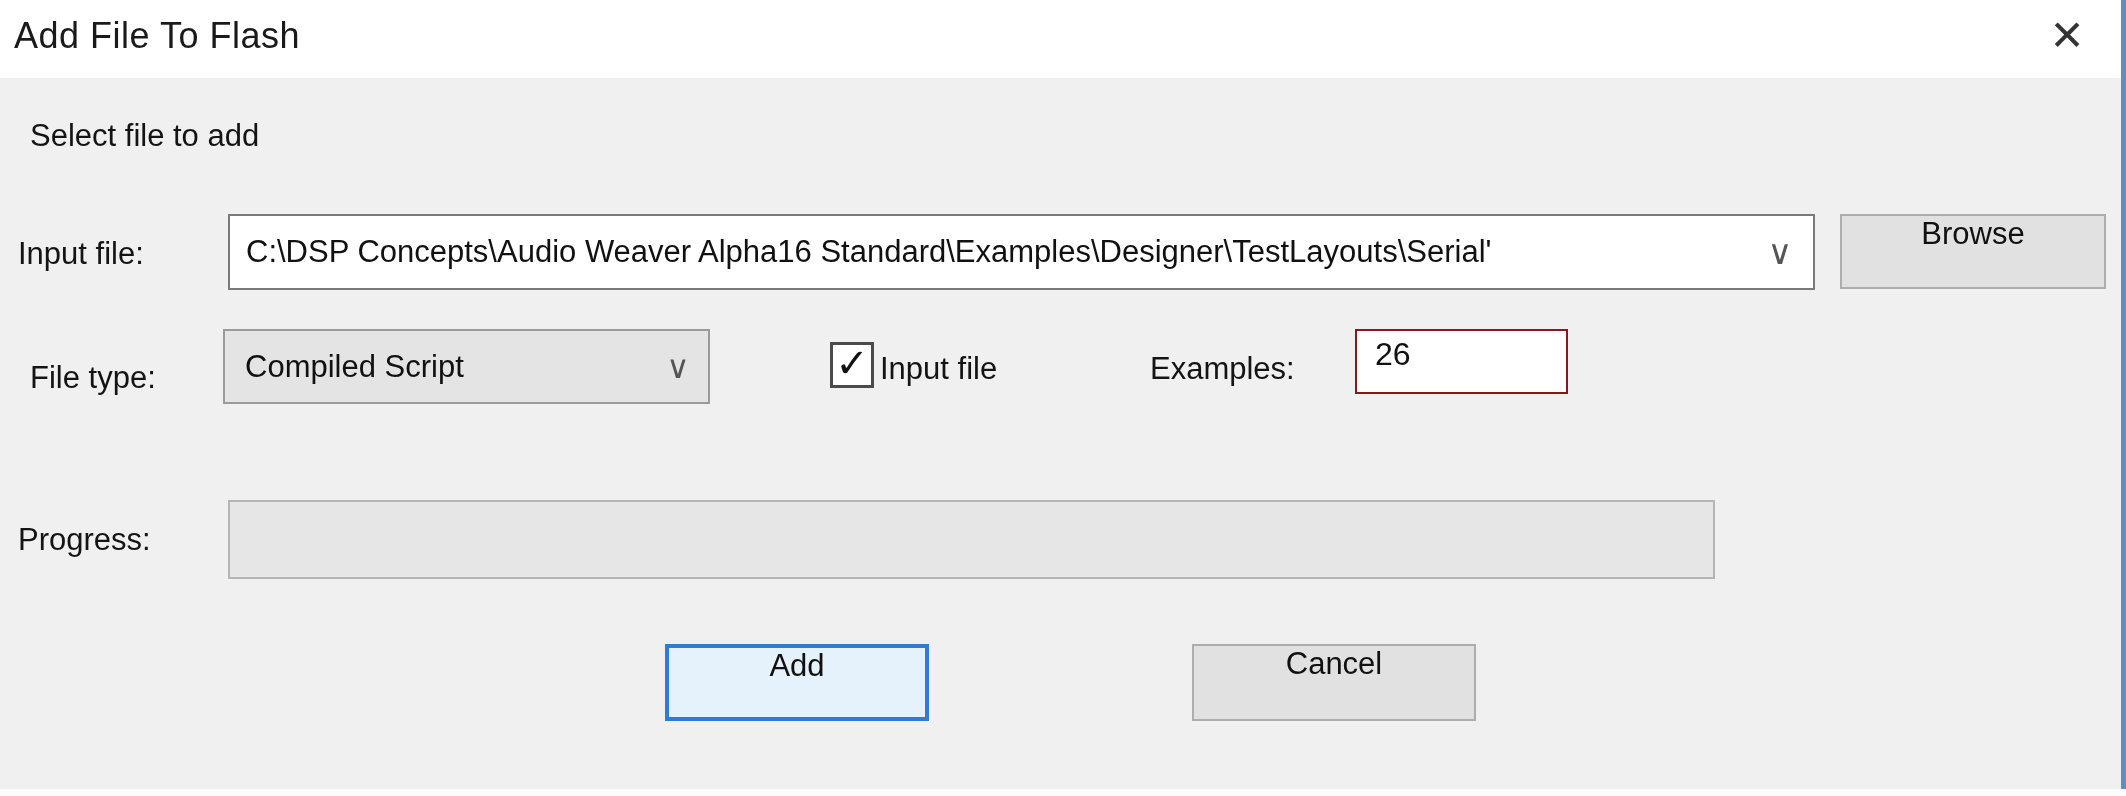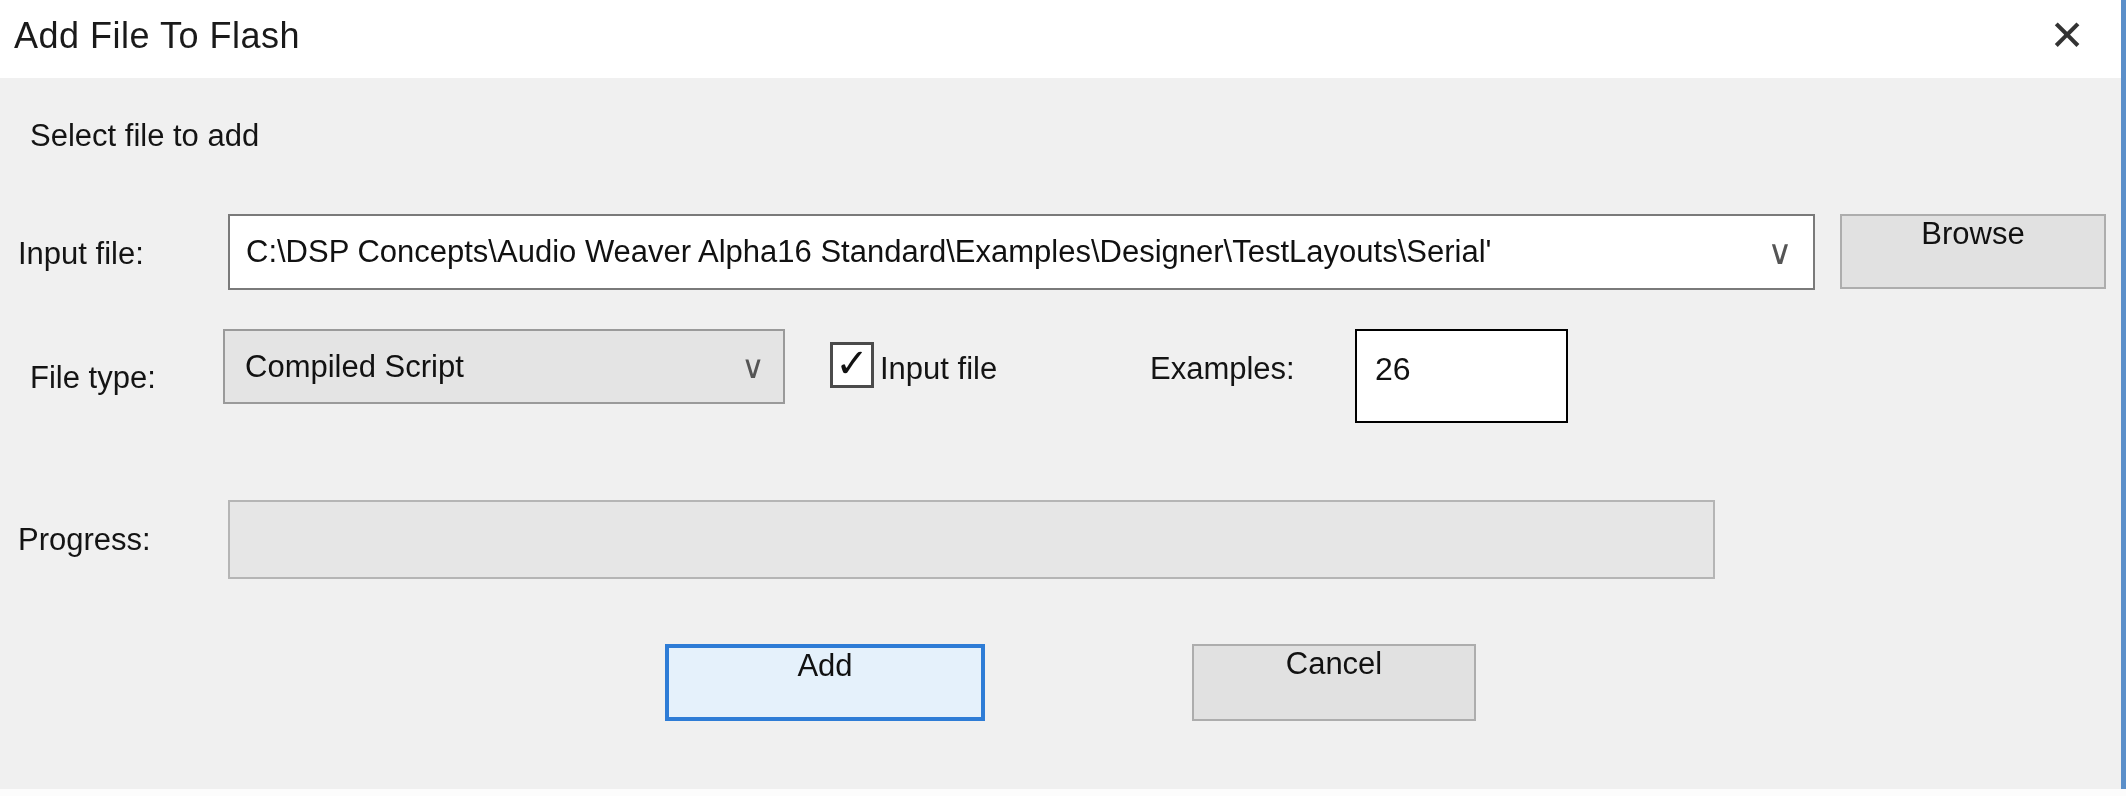--- a/index.html
+++ b/index.html
@@ -35,41 +35,41 @@
     flex:1;height:100%;border:none;outline:none;background:transparent;
     font-family:inherit;font-size:31px;color:#111;padding:0 0 0 16px;margin:0;
   }
   .combo .chev{width:66px;text-align:center;font-size:34px;color:#555;user-select:none;cursor:default;}
 
   .btn{
     position:absolute;box-sizing:border-box;display:flex;align-items:flex-start;justify-content:center;
     font-size:31px;color:#111;cursor:pointer;white-space:nowrap;
   }
   .btn-browse{left:1840px;top:214px;width:266px;height:75px;background:#e1e1e1;border:2px solid #adadad;}
-  .btn-add{left:665px;top:644px;width:320px;height:77px;background:#e5f1fb;border:4px solid #2e7cd6;}
+  .btn-add{left:665px;top:644px;width:264px;height:77px;background:#e5f1fb;border:4px solid #2e7cd6;}
   .btn-cancel{left:1192px;top:644px;width:284px;height:77px;background:#e1e1e1;border:2px solid #adadad;}
 
   .dropdown{
-    position:absolute;left:223px;top:329px;width:562px;height:75px;
+    position:absolute;left:223px;top:329px;width:487px;height:75px;
     background:#e4e4e4;border:2px solid #9a9a9a;box-sizing:border-box;
     display:flex;align-items:center;cursor:pointer;
   }
   .dropdown .sel{flex:1;font-size:31px;color:#111;padding-left:20px;white-space:nowrap;overflow:hidden;}
   .dropdown .chev{width:60px;text-align:center;font-size:32px;color:#555;}
 
   .checkbox{
     position:absolute;left:830px;top:342px;width:44px;height:46px;
     background:#ffffff;border:3px solid #4b4b4b;box-sizing:border-box;
     display:flex;align-items:center;justify-content:center;cursor:pointer;
   }
   .checkbox .mark{font-size:40px;color:#111;line-height:1;margin-top:-4px;font-weight:400;}
 
   .attr-field{
-    position:absolute;left:1355px;top:329px;width:213px;height:94px;
-    background:#ffffff;border:2px solid #000000;box-sizing:border-box;
+    position:absolute;left:1355px;top:329px;width:213px;height:65px;
+    background:#ffffff;border:2px solid #7f1d1d;box-sizing:border-box;
   }
   .attr-field input{
     width:100%;height:100%;border:none;outline:none;background:transparent;
     font-family:inherit;font-size:32px;color:#111;padding:0 0 14px 18px;margin:0;box-sizing:border-box;
   }
 
   .progress{
     position:absolute;left:228px;top:500px;width:1487px;height:79px;
     background:#e6e6e6;border:2px solid #b5b5b5;box-sizing:border-box;overflow:hidden;
   }

